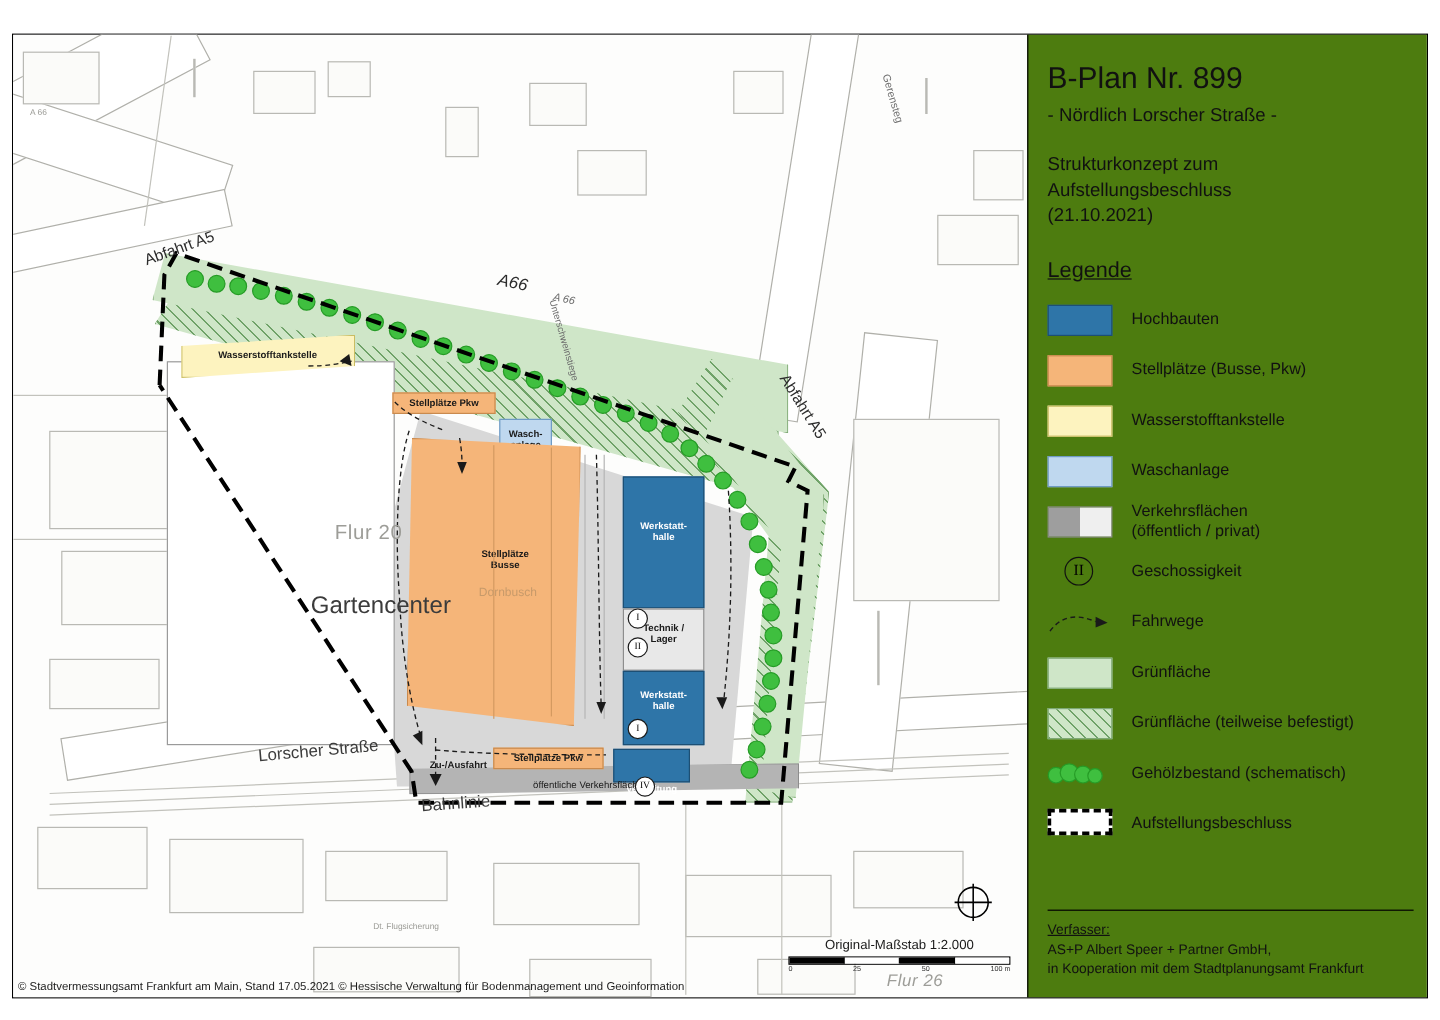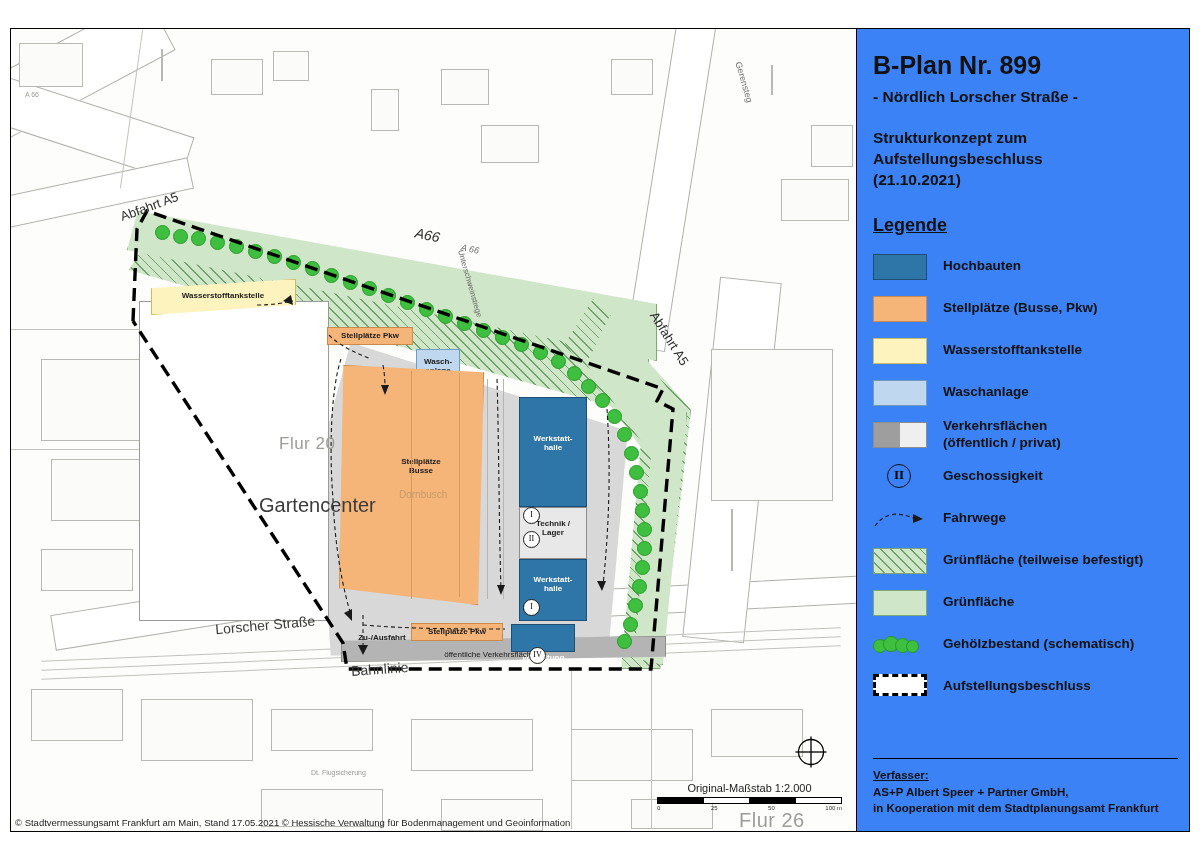--- a/index.html
+++ b/index.html
@@ -213,22 +213,21 @@
   
   #panel {
     position: absolute;
     left: 856px;
     top: 29px;
     width: 333px;
     height: 802px;
     box-sizing: border-box;
     border-left: 1px solid #000;
     padding: 18px 14px 0 16px;
-    background: #3b82f6;
-    font-weight: bold;
+    background: #4d7c0f;
   }
   #title {
     font-size: 25px;
     color: #111;
     margin: 4px 0 8px 0;
   }
   #subtitle {
     font-size: 15.5px;
     color: #111;
     margin-bottom: 22px;
@@ -495,21 +494,21 @@
     </svg>
 
     <div class="rot-label" style="left:108px;top:170px;transform:rotate(-20deg);font-size:13px;">Abfahrt A5</div>
     <div class="rot-label" style="left:404px;top:198px;transform:rotate(12deg);font-style:italic;font-size:14px;">A66</div>
     <div class="rot-label" style="left:450px;top:215px;transform:rotate(12deg);font-style:italic;font-size:9px;color:#6c6c6c;">A 66</div>
     <div class="rot-label" style="left:628px;top:302px;transform:rotate(58deg);font-size:13px;">Abfahrt A5</div>
     <div class="map-label" style="left:204px;top:588px;transform:rotate(-5deg);font-size:14px;">Lorscher Straße</div>
     <div class="map-label" style="left:340px;top:632px;transform:rotate(-4deg);font-size:14px;">Bahnlinie</div>
     <div class="map-label" style="left:248px;top:465px;font-size:20px;">Gartencenter</div>
     <div class="map-label grey" style="left:268px;top:405px;">Flur 20</div>
-    <div class="map-label grey" style="left:728px;top:780px;font-size:20px;">Flur 26</div>
+    <div class="map-label grey" style="left:728px;top:780px;font-size:14px;font-style:italic;">Flur 26</div>
     <div class="faint-text" style="left:388px;top:460px;font-size:10px;color:#c79a6a;">Dornbusch</div>
     <div class="rot-label" style="left:712px;top:48px;transform:rotate(74deg);font-size:9px;color:#6c6c6c;">Gerensteg</div>
     <div class="rot-label" style="left:424px;top:250px;transform:rotate(74deg);font-size:8px;color:#6c6c6c;">Unterschweinstiege</div>
 
     <svg id="north" viewBox="0 0 34 34">
       <circle cx="17" cy="17" r="12.5" fill="none" stroke="#000" stroke-width="1.3"></circle>
       <line x1="17" y1="1.5" x2="17" y2="32.5" stroke="#000" stroke-width="1.3"></line>
       <line x1="1.5" y1="17" x2="32.5" y2="17" stroke="#000" stroke-width="1.3"></line>
     </svg>
 
@@ -585,27 +584,27 @@
         <div class="legend-sym" style="border:none;">
           <svg width="54" height="26">
             <path d="M2,20 C12,6 26,6 40,12" fill="none" stroke="#1a1a1a" stroke-width="1.2" stroke-dasharray="4 3"></path>
             <polygon points="40,8 50,13 40,17" fill="#1a1a1a"></polygon>
           </svg>
         </div>
         <div class="legend-text">Fahrwege</div>
       </div>
 
       <div class="legend-row">
+        <div class="legend-sym green"></div>
+        <div class="legend-text">Grünfläche</div>
+      </div>
+
+      <div class="legend-row">
         <div class="legend-sym green-hatch"></div>
         <div class="legend-text">Grünfläche (teilweise befestigt)</div>
-      </div>
-
-      <div class="legend-row">
-        <div class="legend-sym green"></div>
-        <div class="legend-text">Grünfläche</div>
       </div>
 
       <div class="legend-row">
         <div class="legend-sym" style="border:none;">
           <div class="sym-trees">
             <span style="left:0px;top:7px;width:12px;height:12px;"></span>
             <span style="left:10px;top:4px;width:14px;height:14px;"></span>
             <span style="left:22px;top:6px;width:13px;height:13px;"></span>
             <span style="left:33px;top:8px;width:11px;height:11px;"></span>
           </div>

